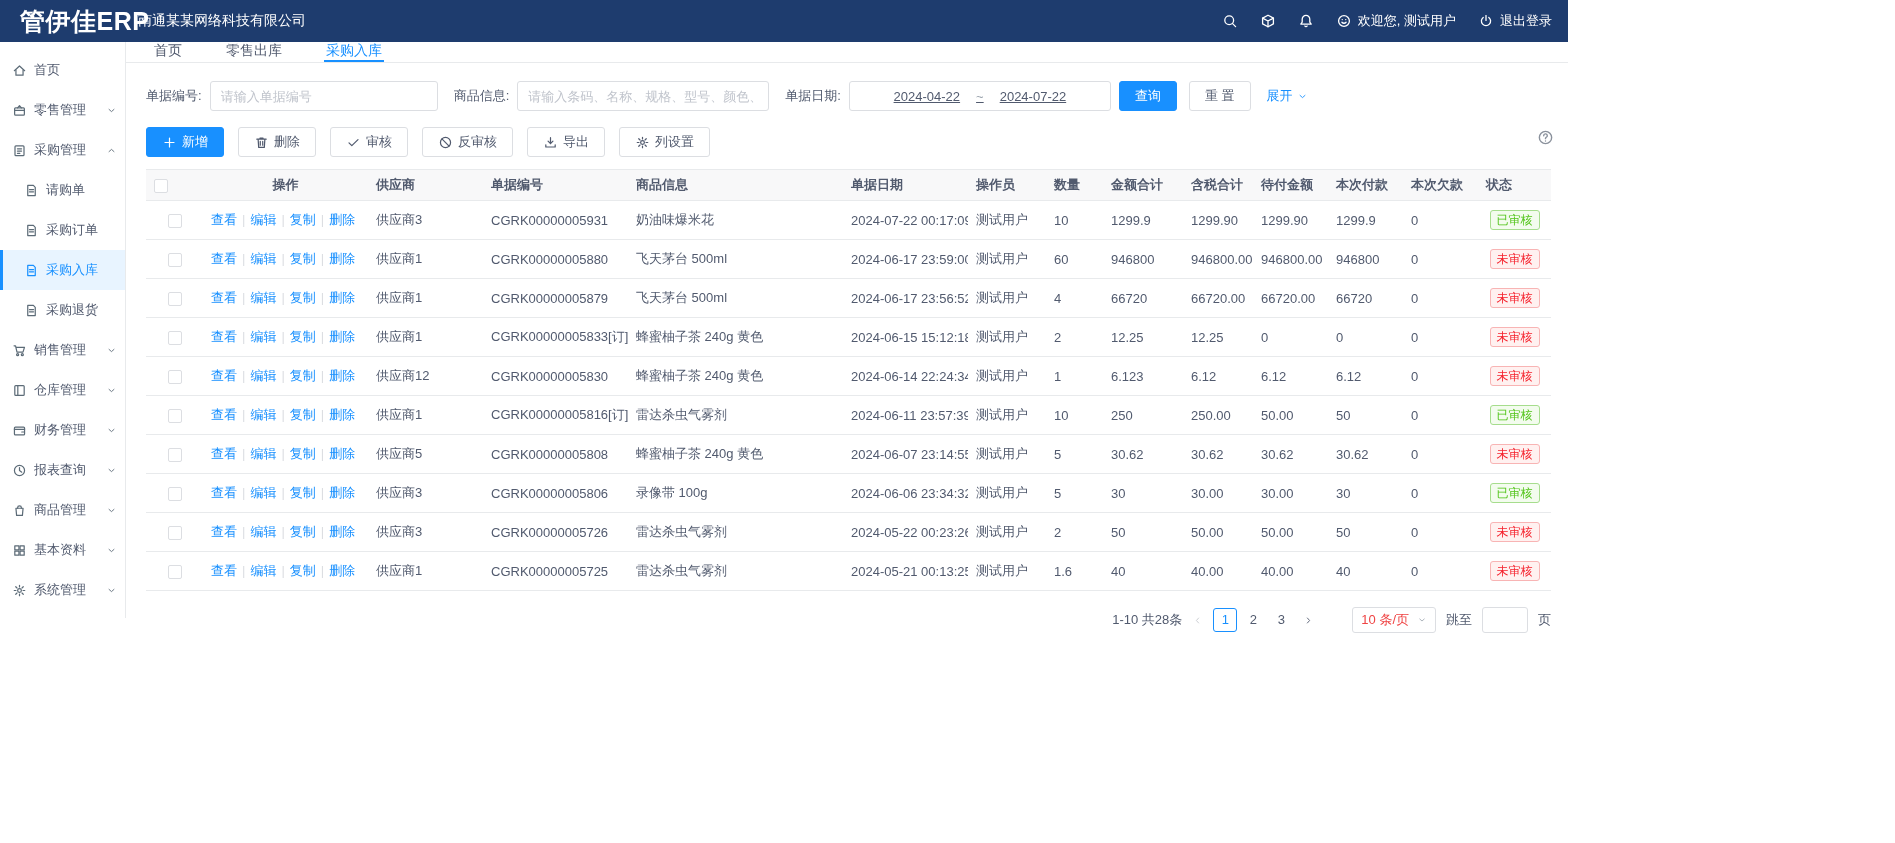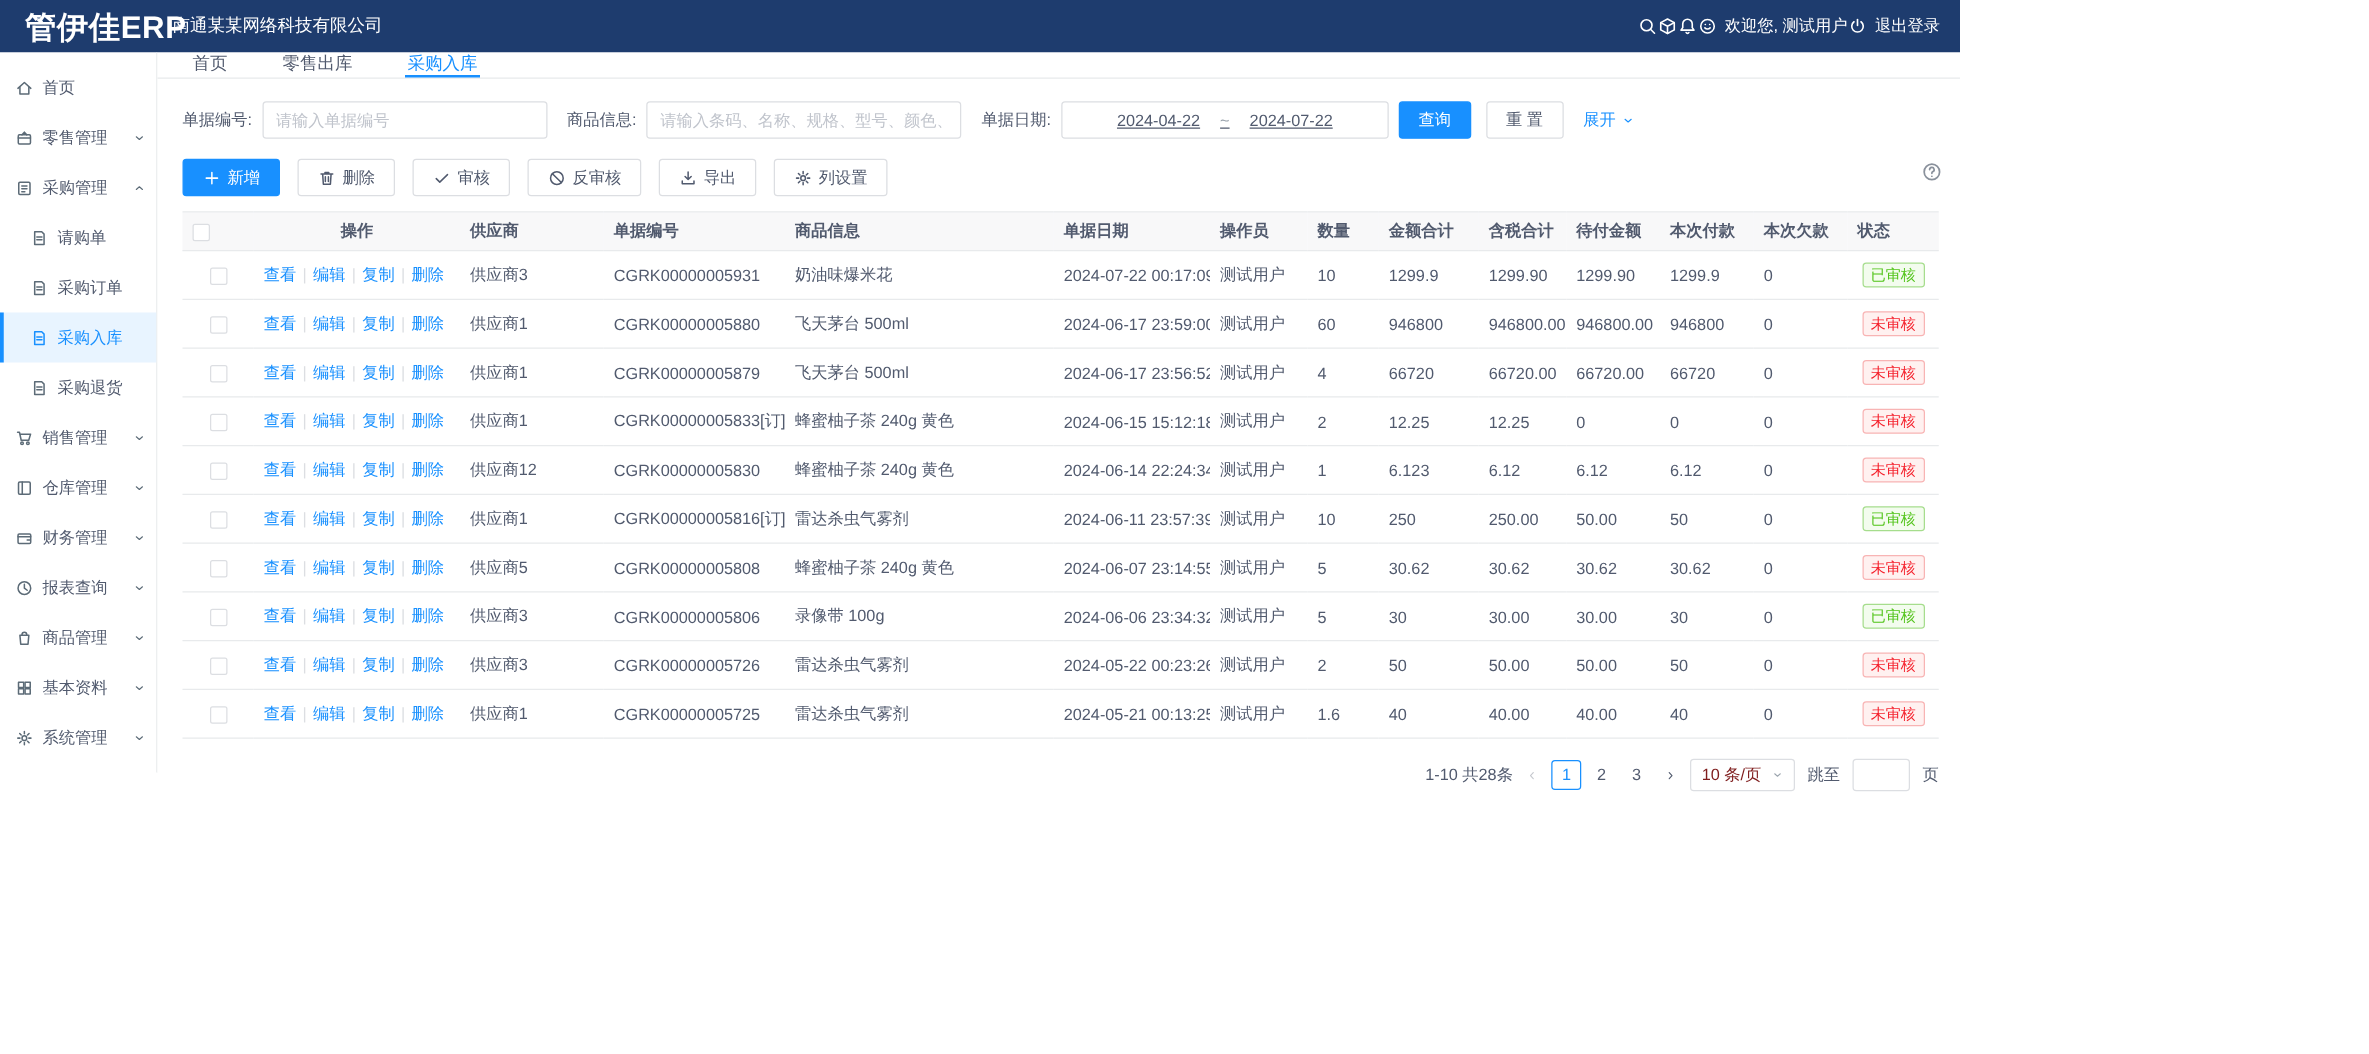--- a/index.html
+++ b/index.html
@@ -3,21 +3,21 @@
 <meta charset="utf-8">
 <style>
   *{box-sizing:border-box;margin:0;padding:0;}
   html,body{width:1895px;height:843px;background:#ffffff;font-family:"Liberation Sans","DejaVu Sans",sans-serif;overflow:hidden;}
   .app{width:1568px;height:843px;background:#fff;}
 
   
   .topbar{height:42px;background:#1e3c6e;display:flex;align-items:center;color:#fff;}
   .logo{width:126px;padding-left:20px;font-size:25px;font-weight:bold;letter-spacing:.5px;white-space:nowrap;}
   .company{font-size:14px;margin-left:12px;white-space:nowrap;}
-  .topbar-right{margin-left:auto;display:flex;align-items:center;padding-right:16px;font-size:13px;}
+  .topbar-right{margin-left:auto;display:flex;align-items:center;gap:22px;padding-right:16px;font-size:13px;}
   .tb-item{display:inline-flex;align-items:center;gap:6px;cursor:pointer;white-space:nowrap;}
   .topbar .icon{width:16px;height:16px;}
 
   
   .icon{width:15px;height:15px;fill:none;stroke:currentColor;stroke-width:1.3;stroke-linecap:round;stroke-linejoin:round;flex:none;}
   [data-icon]{display:inline-flex;align-items:center;}
   .chev-side{width:11px!important;height:11px!important;margin-left:auto;color:#9aa3ad;}
   .chev-sm{width:11px!important;height:11px!important;}
   .chev-xs{width:10px!important;height:10px!important;color:#9aa3ad;}
 
@@ -74,21 +74,21 @@
   .badge.danger{color:#f5222d;border-color:#f8b4b4;background:#fff1f0;}
 
   
   .pagination{display:flex;align-items:center;justify-content:flex-end;gap:10px;width:1405px;margin-top:16px;font-size:13px;color:#515a6e;}
   .pg-btn{color:#c5c8ce;cursor:pointer;display:inline-flex;align-items:center;}
   .pg-btn.enabled{color:#515a6e;}
   .pg-btn .icon{width:11px;height:11px;}
   #pages{display:inline-flex;gap:4px;}
   .pg-num{min-width:24px;height:24px;line-height:22px;text-align:center;border:1px solid transparent;border-radius:3px;cursor:pointer;display:inline-block;}
   .pg-num.active{border-color:#1890ff;color:#1890ff;background:#fff;}
-  .pg-size{height:26px;border:1px solid #dcdee2;border-radius:3px;display:inline-flex;align-items:center;gap:8px;padding:0 8px;color:#7f1d1d;cursor:pointer;background:#fff;}
+  .pg-size{height:26px;border:1px solid #dcdee2;border-radius:3px;display:inline-flex;align-items:center;gap:8px;padding:0 8px;color:#ef4444;cursor:pointer;background:#fff;margin-left:28px;}
   .pg-jump-input{width:46px;height:26px;border:1px solid #dcdee2;border-radius:3px;outline:none;padding:0 6px;font-size:13px;font-family:inherit;}
 </style>
 </head>
 <body>
 
 <div class="app">
 
   <header class="topbar">
     <div class="logo">管伊佳ERP</div>
     <div class="company">南通某某网络科技有限公司</div>

